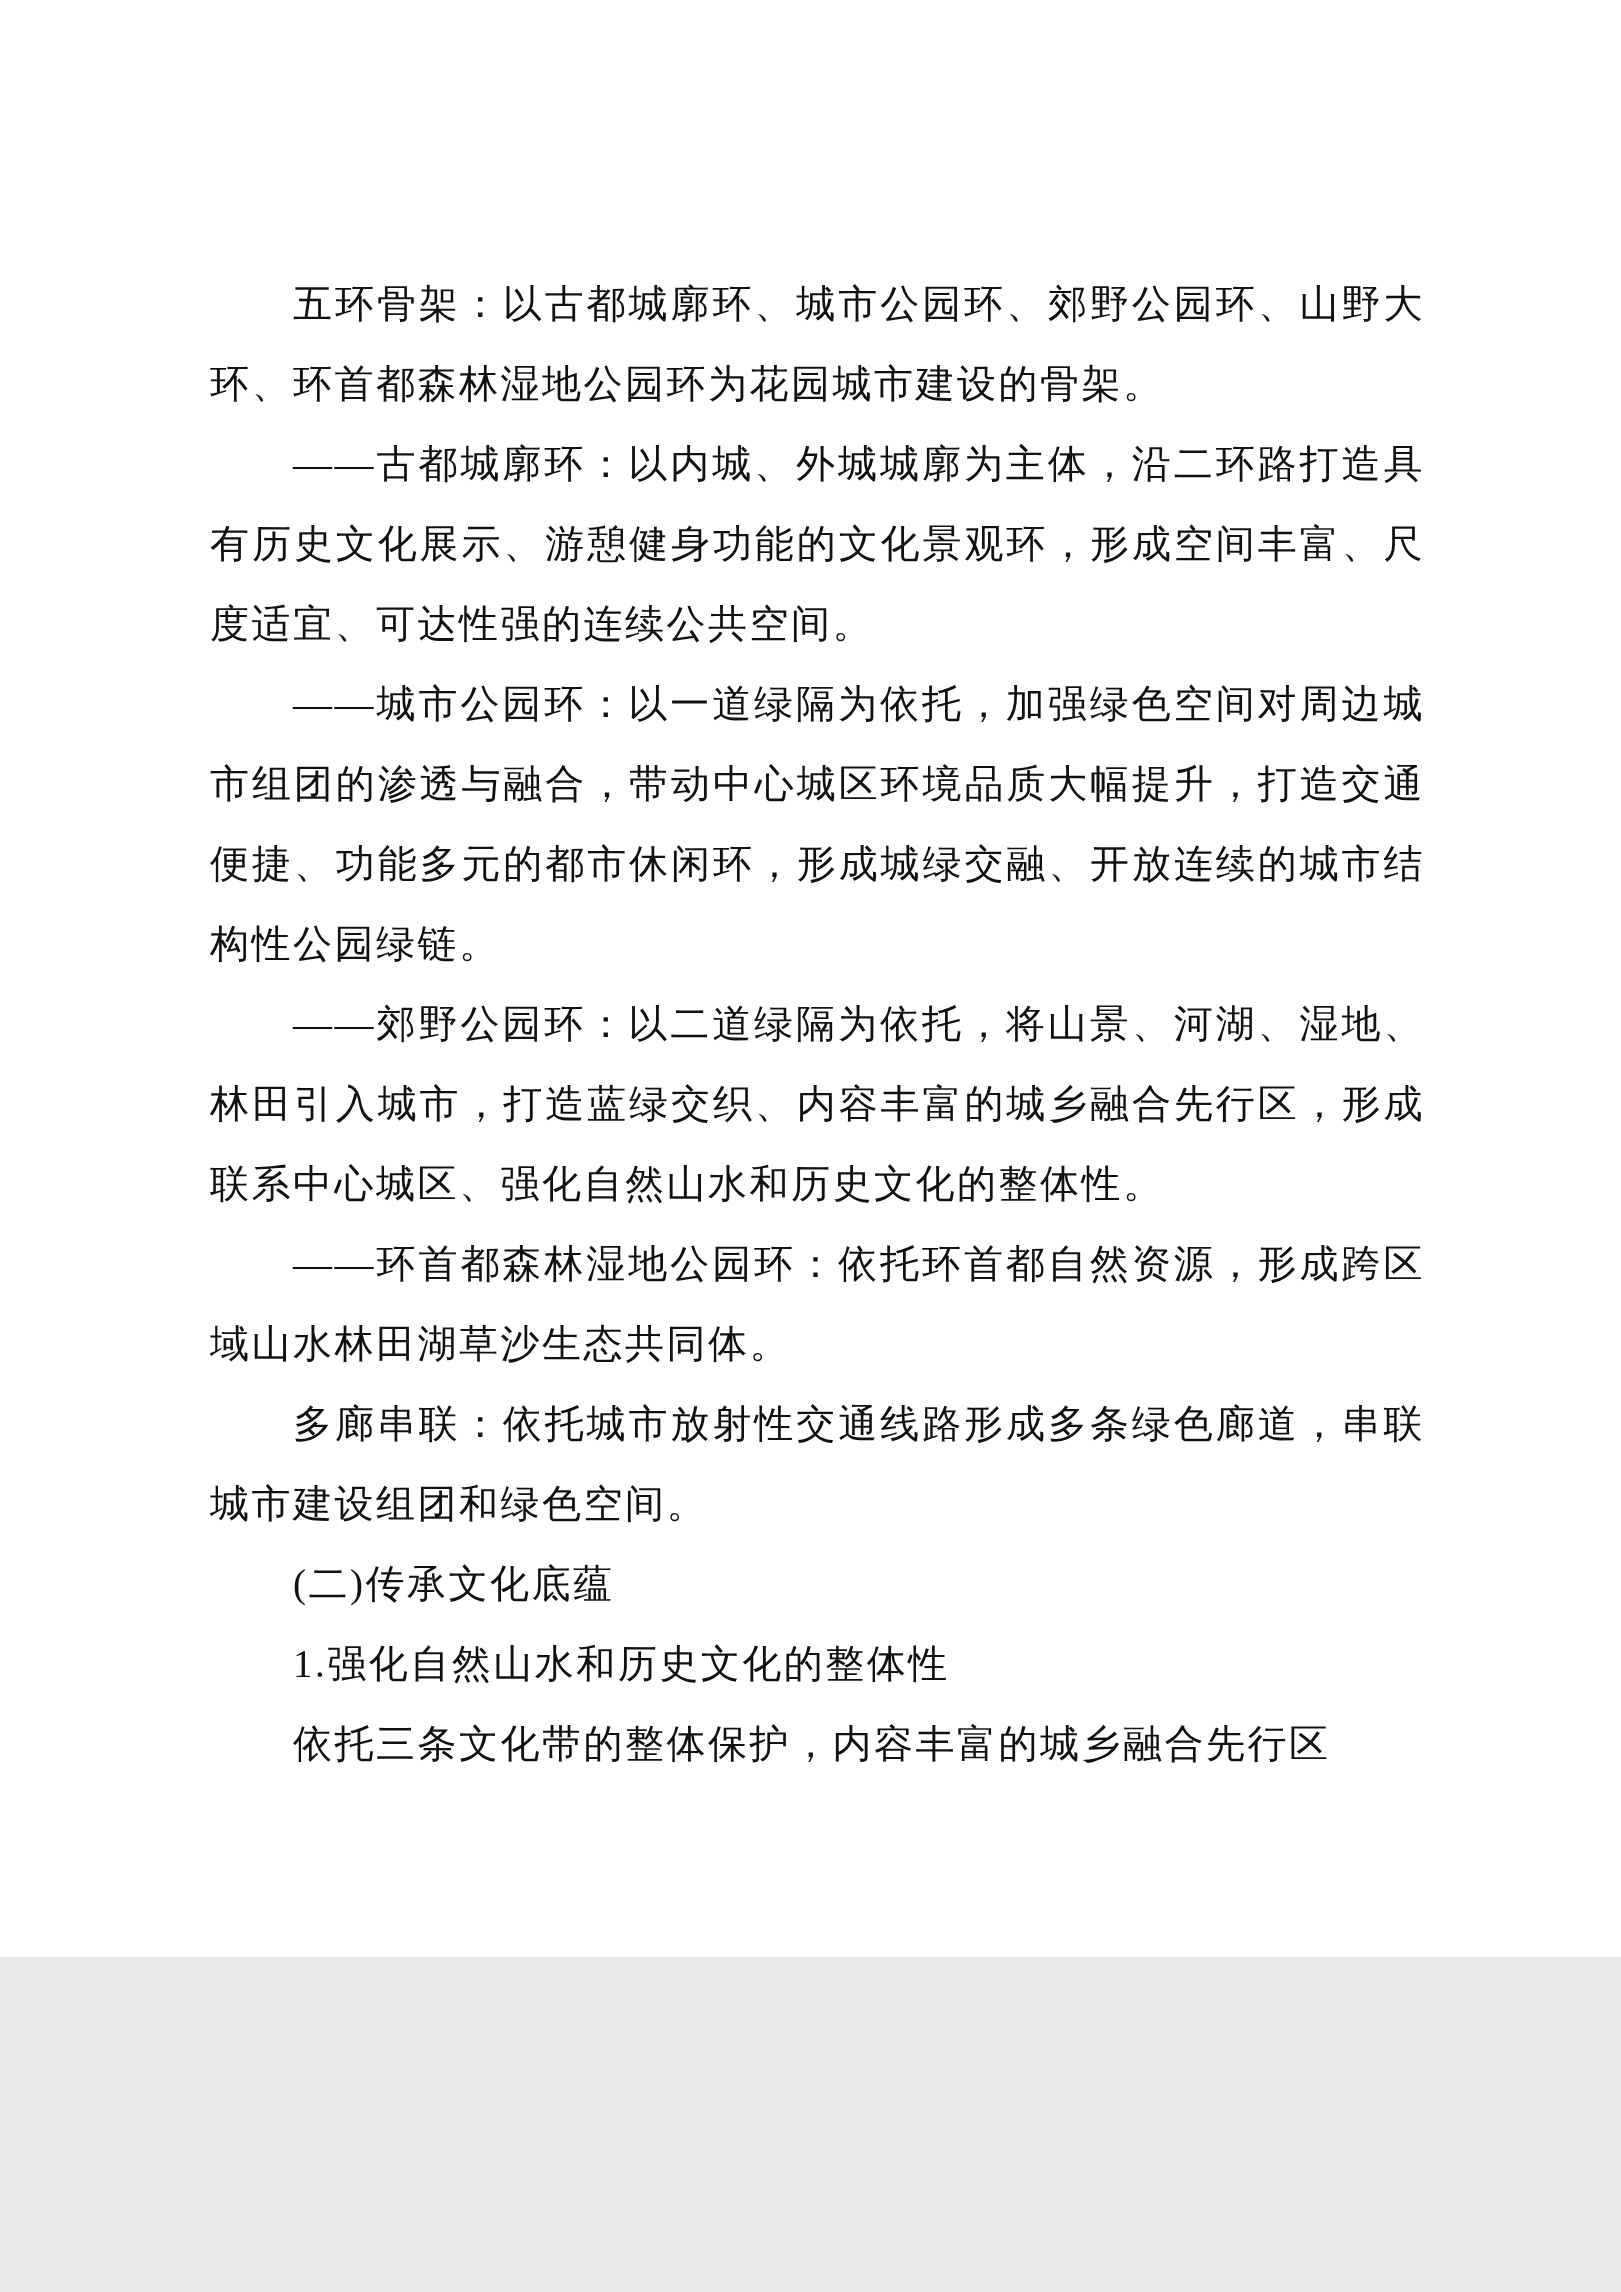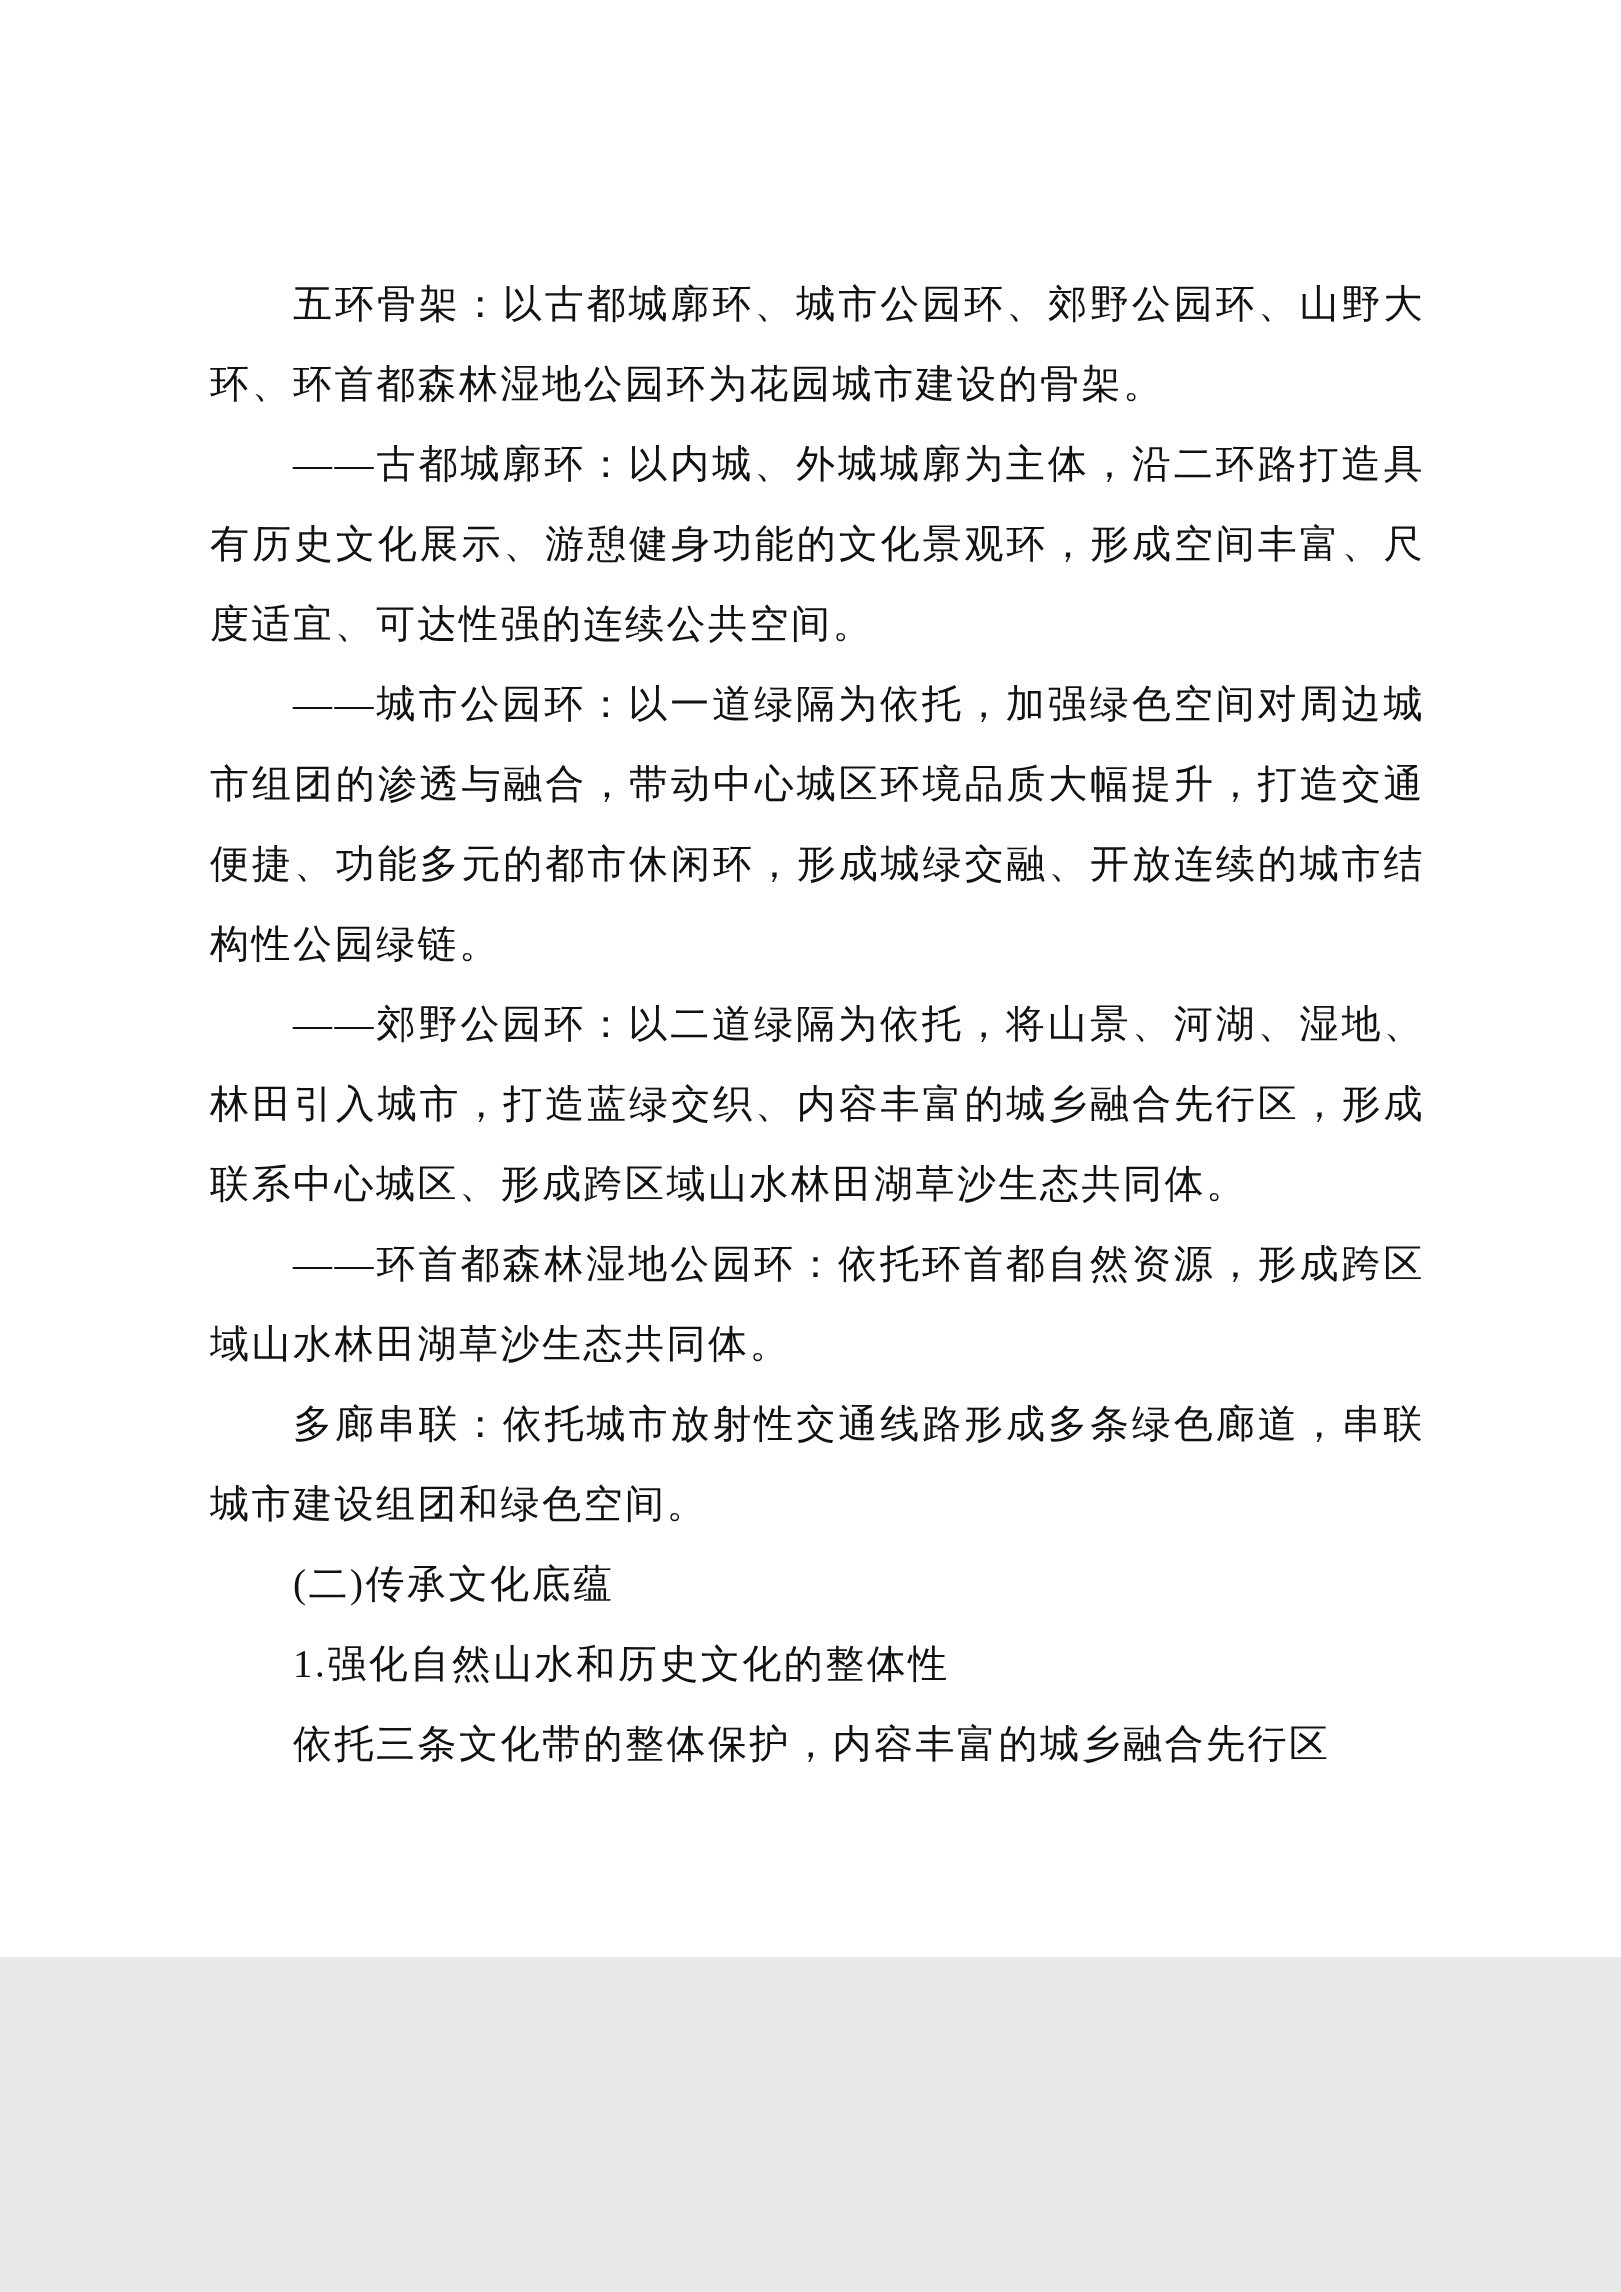--- a/index.html
+++ b/index.html
@@ -52,21 +52,21 @@
   }
 </style>
 </head>
 <body>
 
 <div class="page">
   <main class="content">
       <p class="body indent">五环骨架：以古都城廓环、城市公园环、郊野公园环、山野大环、环首都森林湿地公园环为花园城市建设的骨架。</p>
       <p class="body indent">——古都城廓环：以内城、外城城廓为主体，沿二环路打造具有历史文化展示、游憩健身功能的文化景观环，形成空间丰富、尺度适宜、可达性强的连续公共空间。</p>
       <p class="body indent">——城市公园环：以一道绿隔为依托，加强绿色空间对周边城市组团的渗透与融合，带动中心城区环境品质大幅提升，打造交通便捷、功能多元的都市休闲环，形成城绿交融、开放连续的城市结构性公园绿链。</p>
-      <p class="body indent">——郊野公园环：以二道绿隔为依托，将山景、河湖、湿地、林田引入城市，打造蓝绿交织、内容丰富的城乡融合先行区，形成联系中心城区、形成跨区域山水林田湖草沙生态共同体。</p>
+      <p class="body indent">——郊野公园环：以二道绿隔为依托，将山景、河湖、湿地、林田引入城市，打造蓝绿交织、内容丰富的城乡融合先行区，形成联系中心城区、强化自然山水和历史文化的整体性。</p>
       <p class="body indent">——环首都森林湿地公园环：依托环首都自然资源，形成跨区域山水林田湖草沙生态共同体。</p>
       <p class="body indent">多廊串联：依托城市放射性交通线路形成多条绿色廊道，串联城市建设组团和绿色空间。</p>
       <p class="heading2">(二)传承文化底蕴</p>
       <p class="heading3">1.强化自然山水和历史文化的整体性</p>
       <p class="body indent">依托三条文化带的整体保护，内容丰富的城乡融合先行区</p>
     </main>
   <div class="footer">— 26 —</div>
 </div>
 
 

